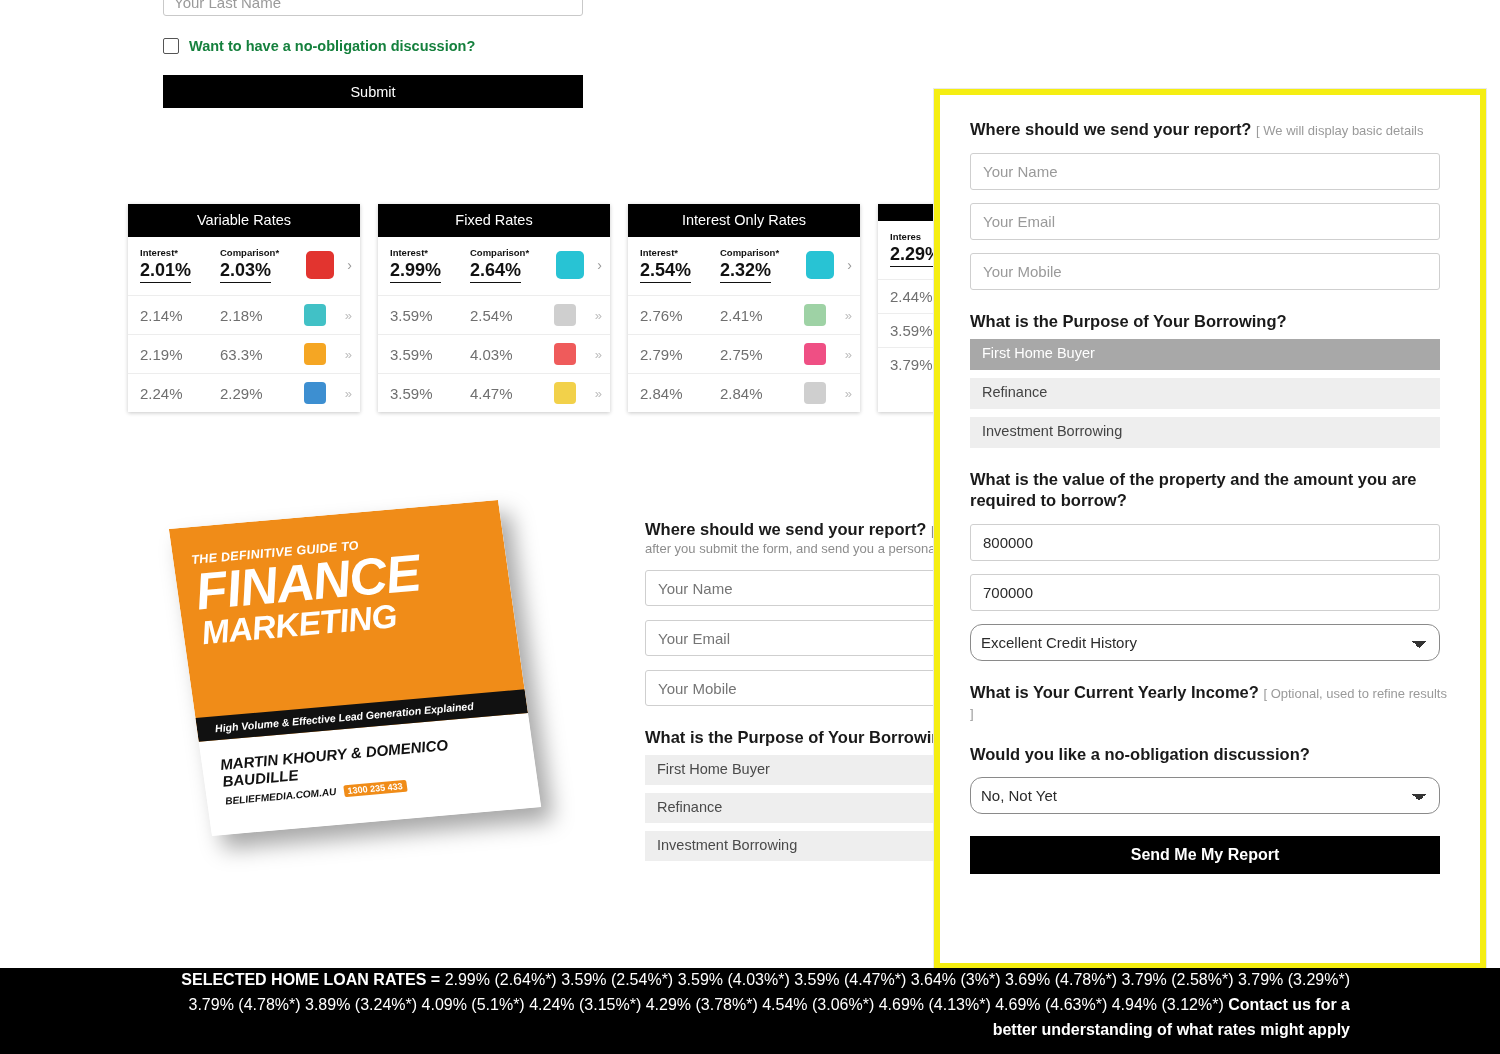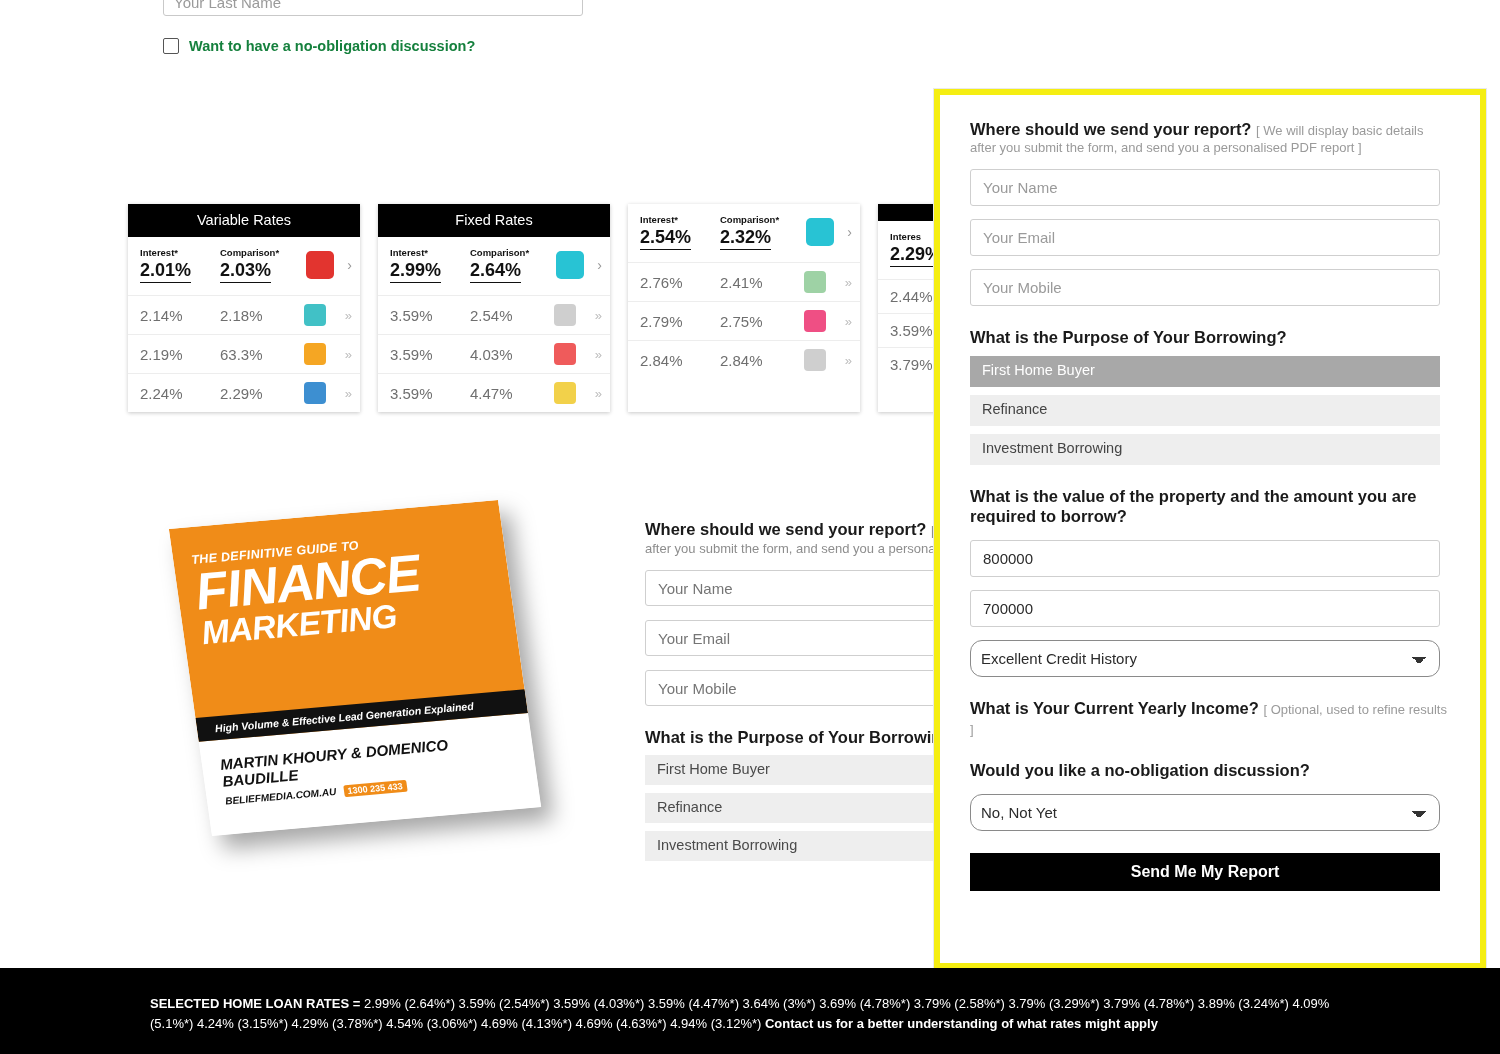--- a/index.html
+++ b/index.html
@@ -353,37 +353,39 @@
     font-family: "Liberation Sans", sans-serif;
     cursor: pointer;
   }
 
   
   .footer {
     position: absolute;
     left: 0; bottom: 0;
     width: 1500px; height: 86px;
     background: #000; color: #fff;
-    padding: 26px 150px 0;
-    font-size: 13px;
+    padding: 0 150px 0;
+    font-size: 16px;
     line-height: 1.55;
+    text-align: right;
   }
   .footer b { font-weight: bold; }
 </style>
 </head>
 <body>
 
 <div class="page">
 
   <div class="top-form">
     <input class="top-input" value="Your Last Name" style="">
     <div class="checkrow">
       <div class="checkbox"></div>
       <span class="checklabel">Want to have a no-obligation discussion?</span>
     </div>
+    <button class="submit-btn">Submit</button>
   </div>
 
   <div class="cards">
 
     <div class="card">
       <div class="card-head">Variable Rates</div>
       <div class="card-top">
         <div class="col c1">
           <span class="col-lbl">Interest*</span>
           <span class="col-val">2.01%</span>
@@ -443,20 +445,21 @@
       </div>
       <div class="card-row">
         <span class="rv c1">3.59%</span>
         <span class="rv c2">4.47%</span>
         <div class="rlogo" style="background:#f2d14a"></div>
         <span class="rchev">»</span>
       </div>
     </div>
 
     <div class="card">
+      <div class="card-head">Interest Only Rates</div>
       <div class="card-top">
         <div class="col c1">
           <span class="col-lbl">Interest*</span>
           <span class="col-val">2.54%</span>
         </div>
         <div class="col c2">
           <span class="col-lbl">Comparison*</span>
           <span class="col-val">2.32%</span>
         </div>
         <div class="logo-badge" style="background:#28c3d4"></div>
@@ -534,21 +537,20 @@
     <div class="bg-opt">First Home Buyer</div>
     <div class="bg-opt">Refinance</div>
     <div class="bg-opt">Investment Borrowing</div>
   </div>
 
   <div class="overlay">
     <div class="ov-inner">
       <div class="ov-title">
         <span>Where should we send your report?</span>
         <span class="note">[ We will display basic details</span>
-        <div class="note">after you submit the form, and send you a personalised PDF report ]</div>
       </div>
 
       <input class="ov-input" placeholder="Your Name" style="">
       <input class="ov-input" placeholder="Your Email" style="">
       <input class="ov-input" placeholder="Your Mobile" style="">
 
       <div class="ov-q">What is the Purpose of Your Borrowing?</div>
       <div class="ov-opt selected">First Home Buyer</div>
       <div class="ov-opt">Refinance</div>
       <div class="ov-opt">Investment Borrowing</div>

